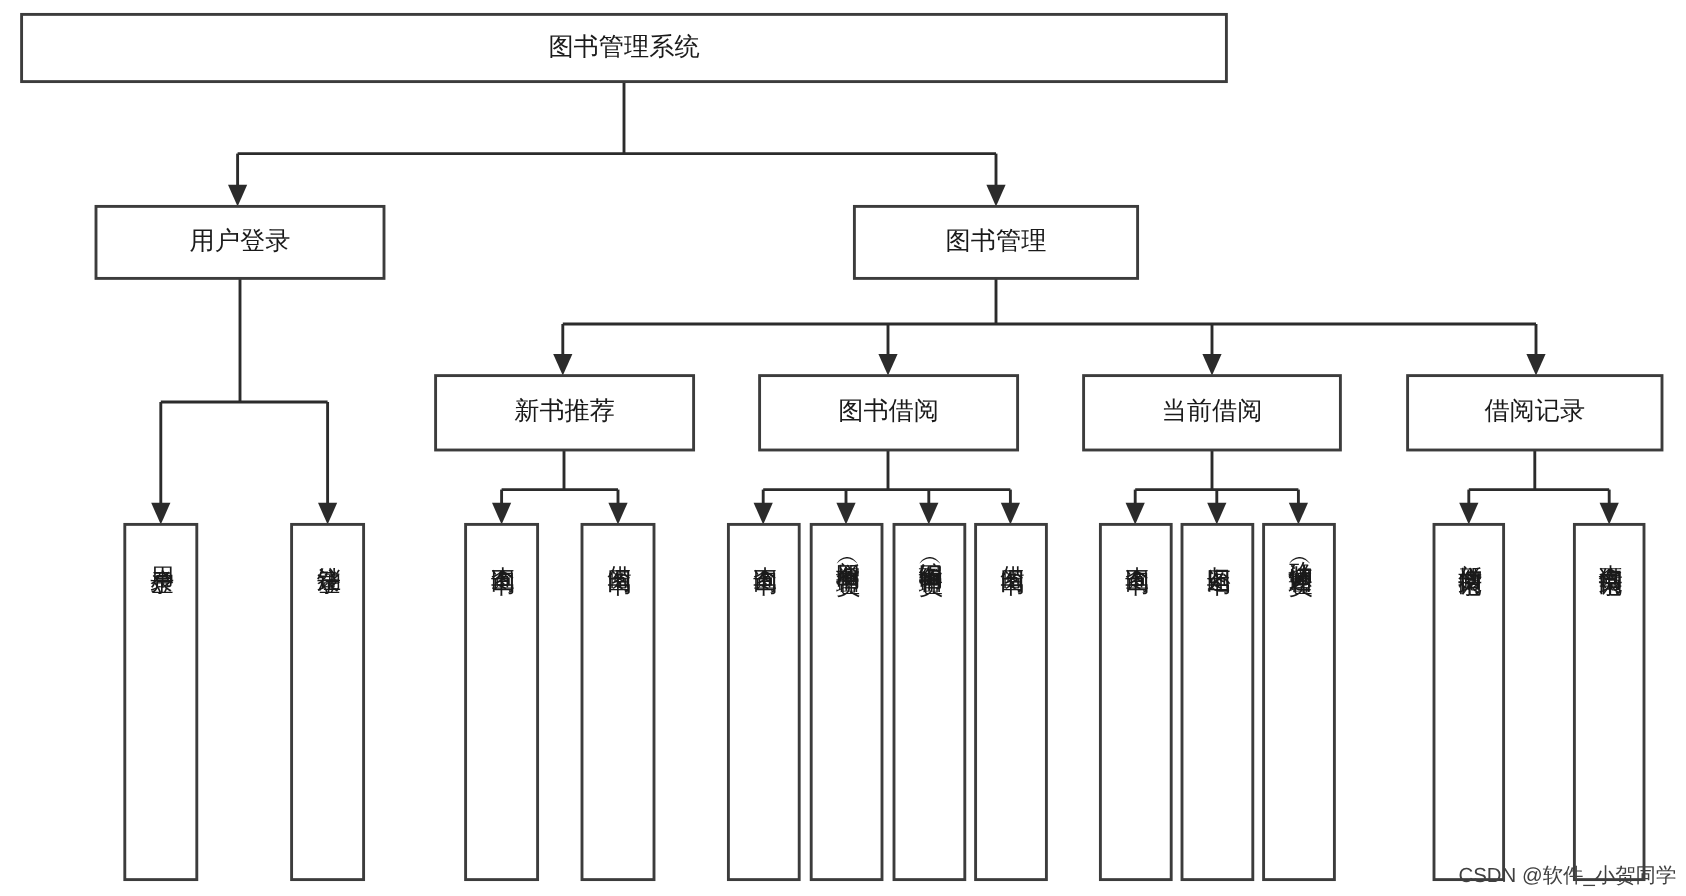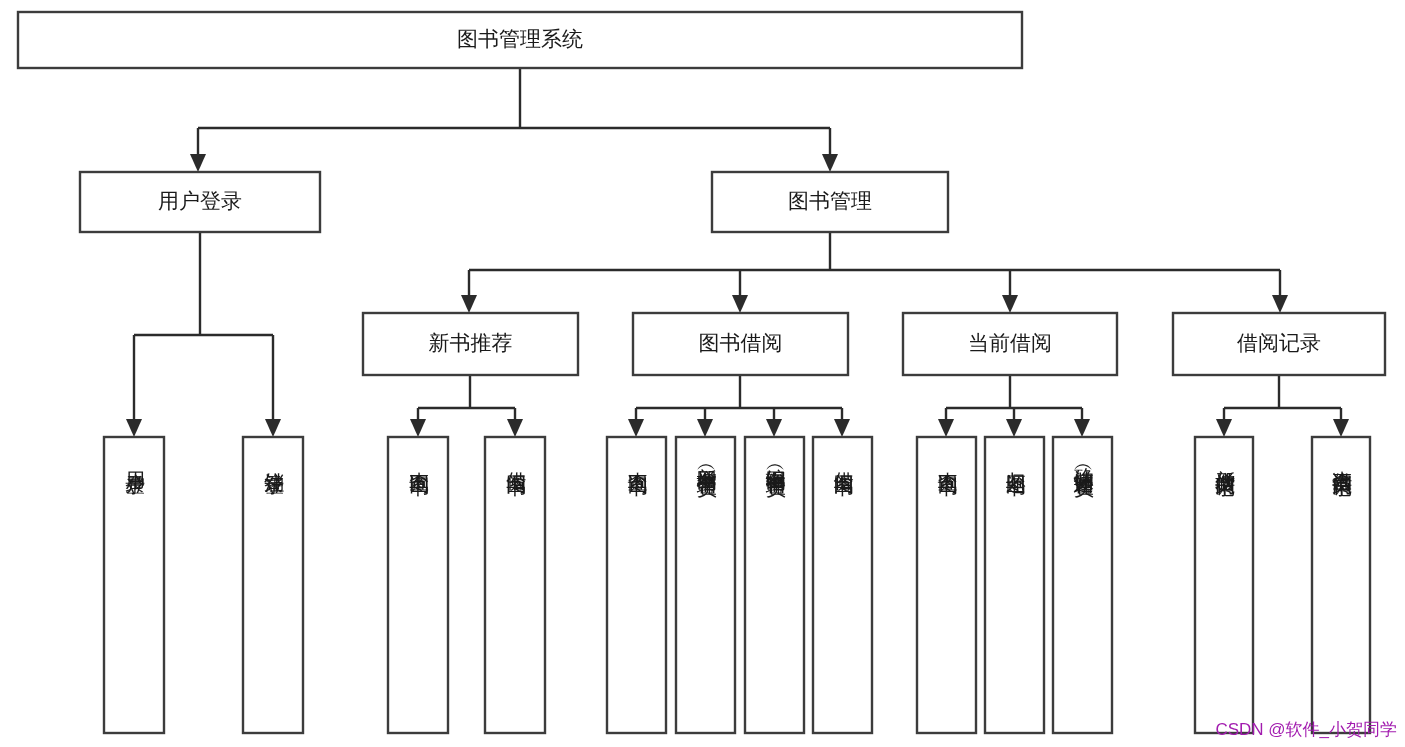--- a/index.html
+++ b/index.html
@@ -54,21 +54,21 @@
   .arrow-head {
     fill: #2b2b2b;
     stroke: none;
   }
   .watermark {
     position: absolute;
     right: 8px;
     bottom: 6px;
     font-family: "Liberation Sans", "DejaVu Sans", sans-serif;
     font-size: 17px;
-    color: #a21caf;
+    color: #404040;
     white-space: nowrap;
     user-select: none;
   }
 </style>
 </head>
 <body>
 
 <div id="diagram-root">
   <svg id="flow" viewBox="0 0 1405 747" xmlns="http://www.w3.org/2000/svg">
     <g id="connectors-layer">

